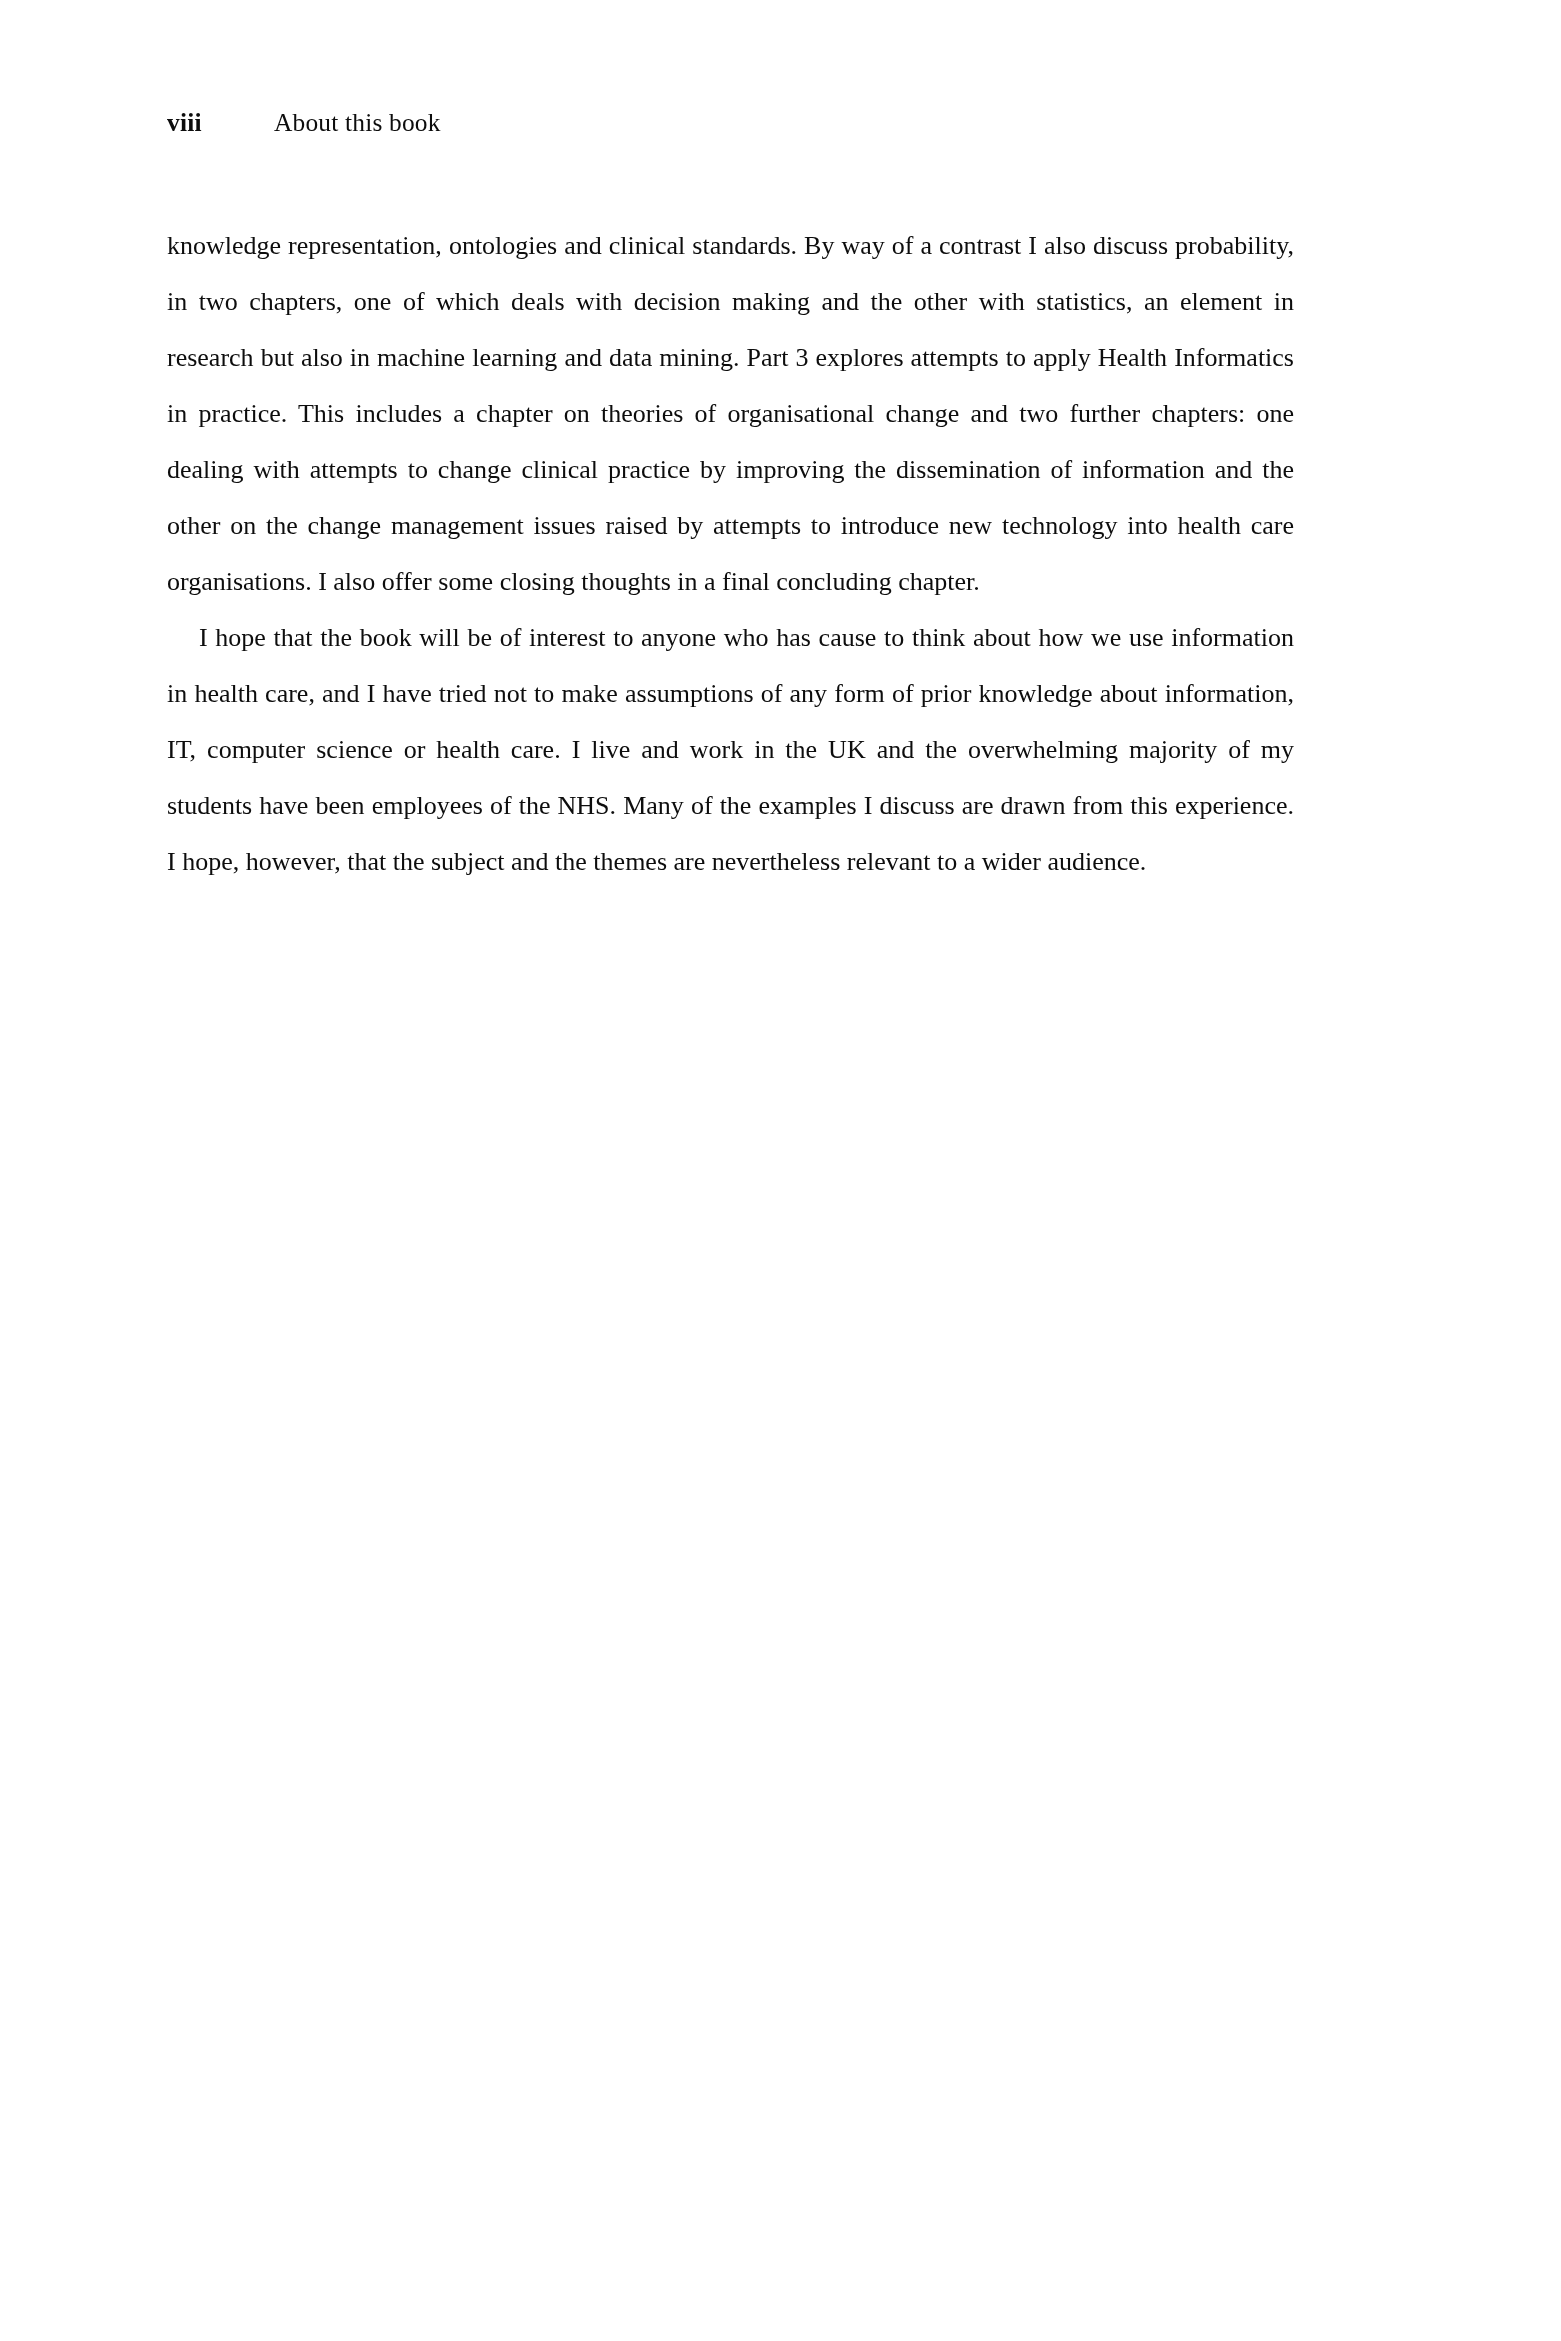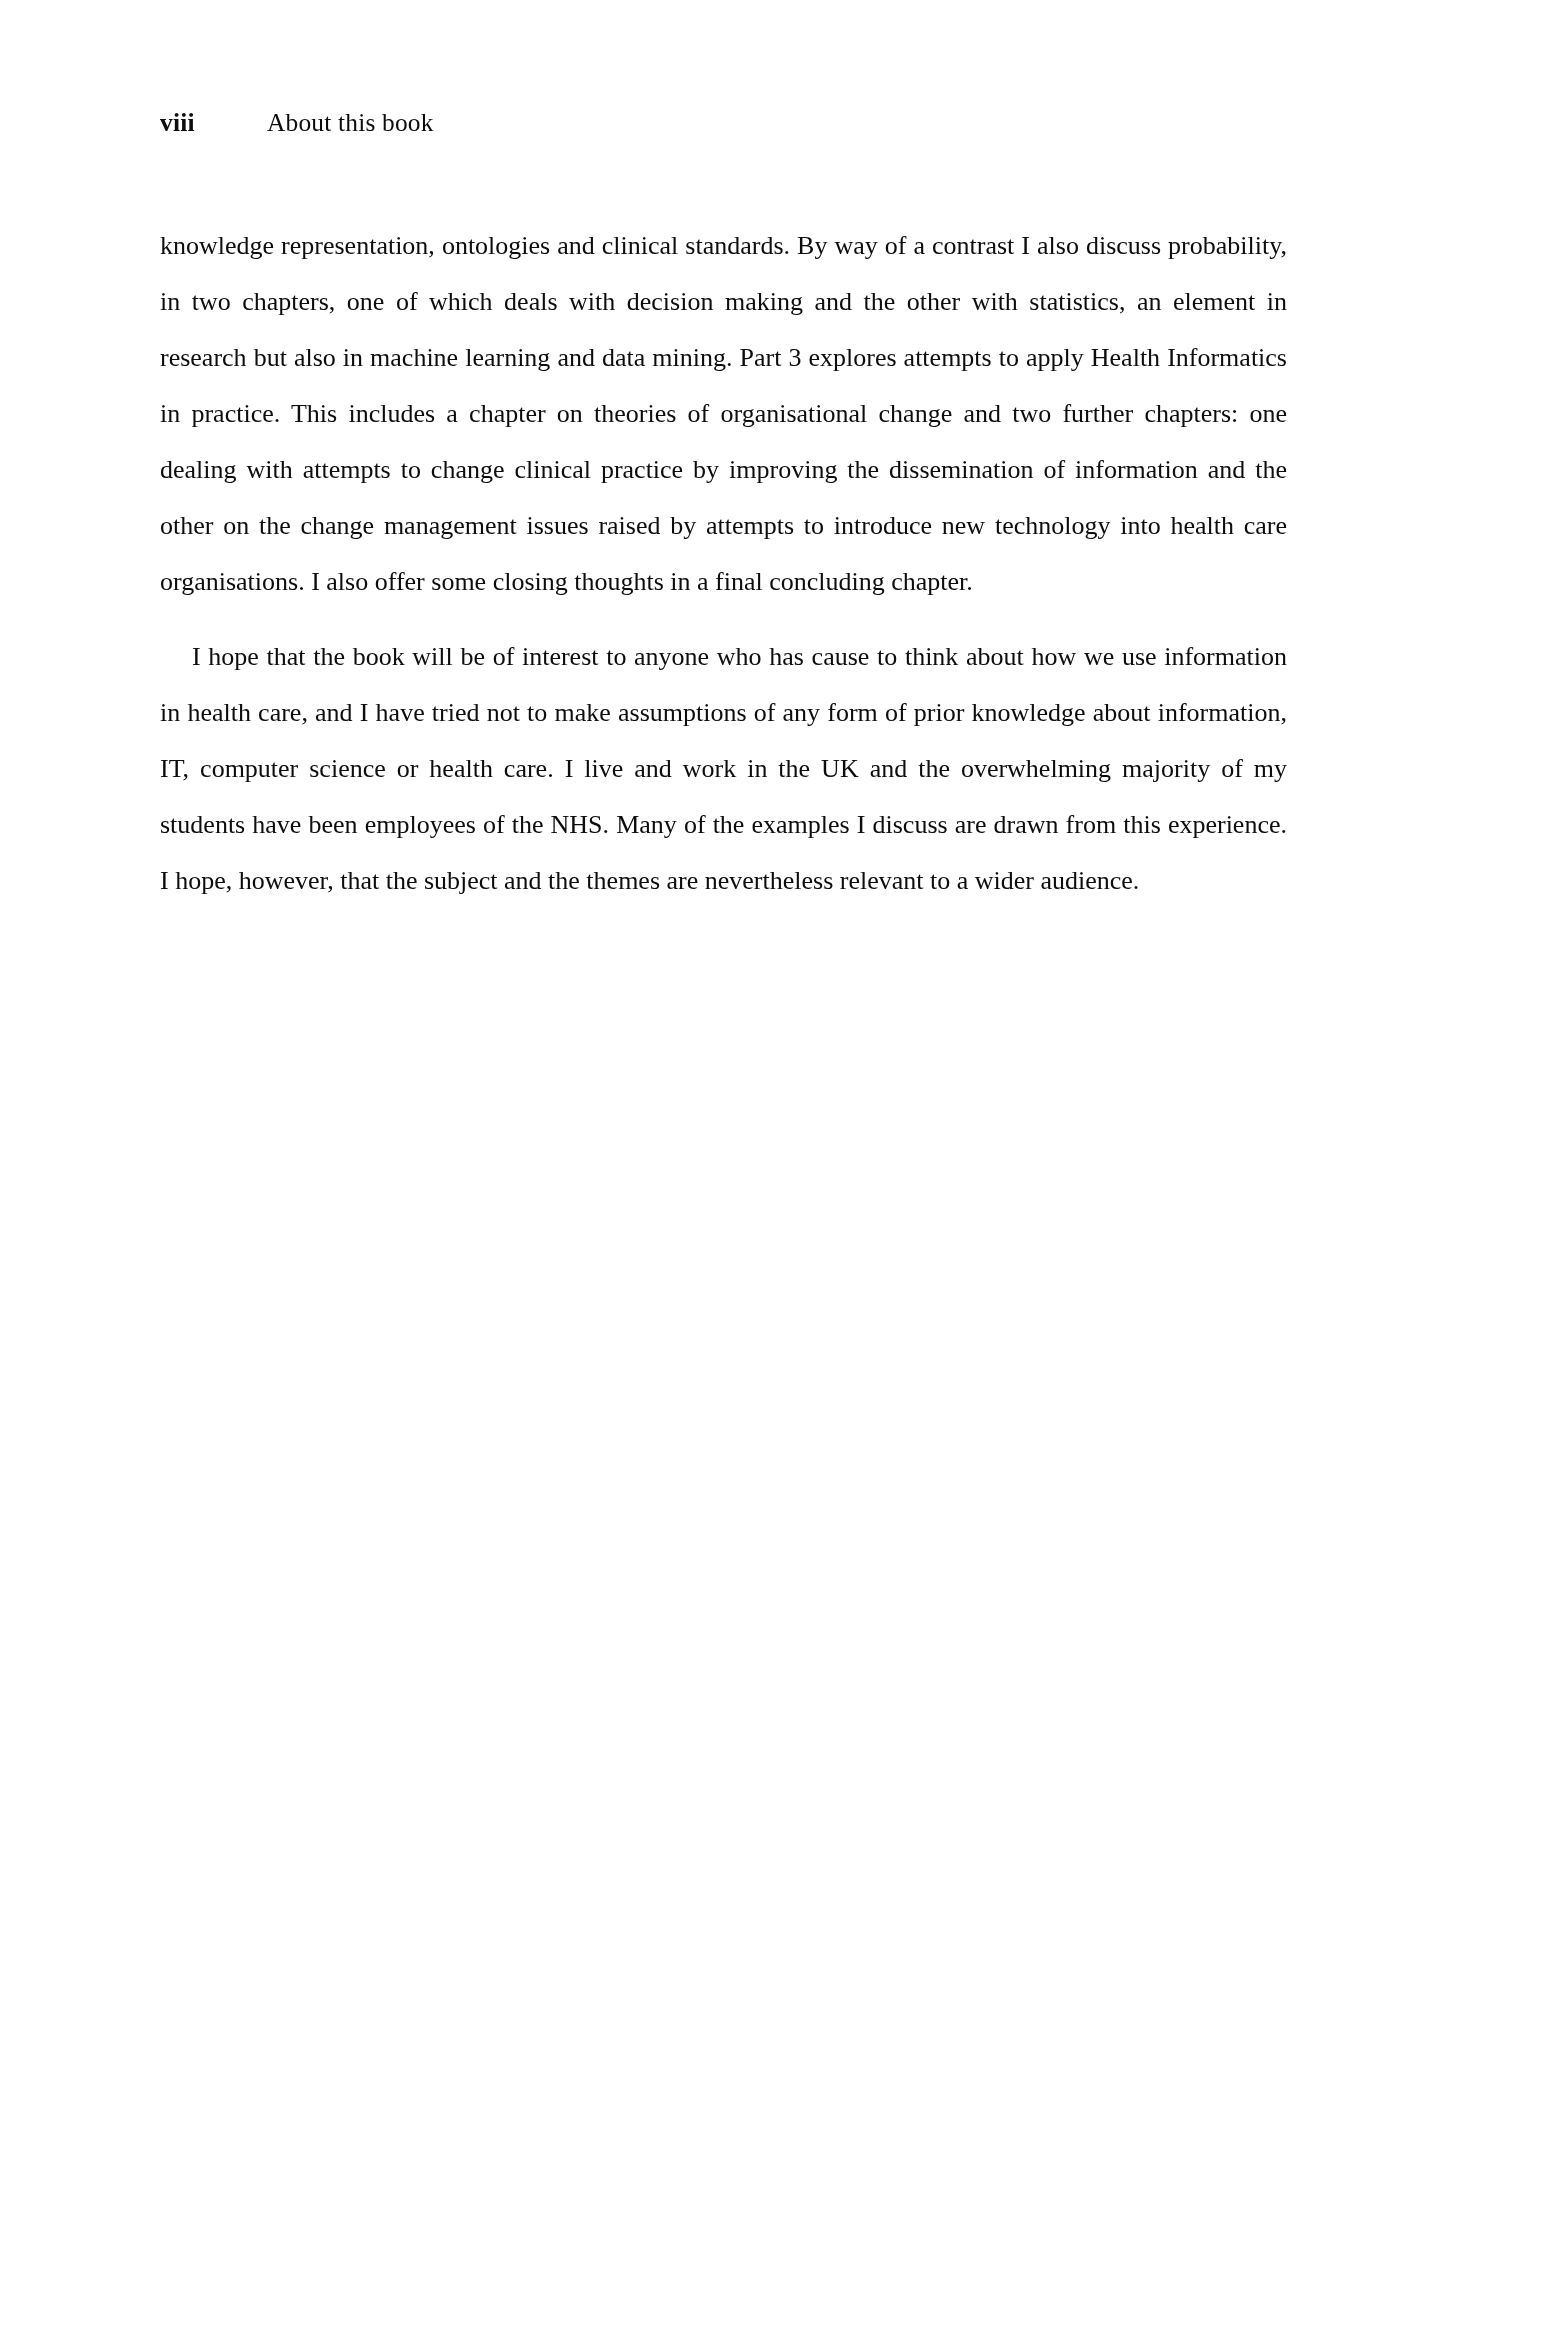--- a/index.html
+++ b/index.html
@@ -11,21 +11,21 @@
     position: relative;
     width: 1561px;
     height: 2342px;
     background: #ffffff;
     font-family: "Liberation Serif", serif;
     color: #0d0d0d;
     box-sizing: border-box;
   }
   .content {
     position: absolute;
-    left: 160px;
+    left: 167px;
     top: 108px;
     width: 1127px;
   }
   .running-head {
     display: flex;
     align-items: baseline;
     font-size: 25.4px;
     letter-spacing: 0.2px;
     margin: 0 0 81px 0;
   }
@@ -42,21 +42,20 @@
   .body-text p {
     margin: 0;
     font-size: 26px;
     line-height: 56px;
     text-align: justify;
     text-justify: inter-word;
     hyphens: none;
   }
   .body-text p.indent {
     text-indent: 32px;
-    margin-top: 19px;
   }
 </style>
 </head>
 <body>
 
 <div class="page">
   <div class="content">
 
     <div class="running-head">
       <span class="folio">viii</span>

